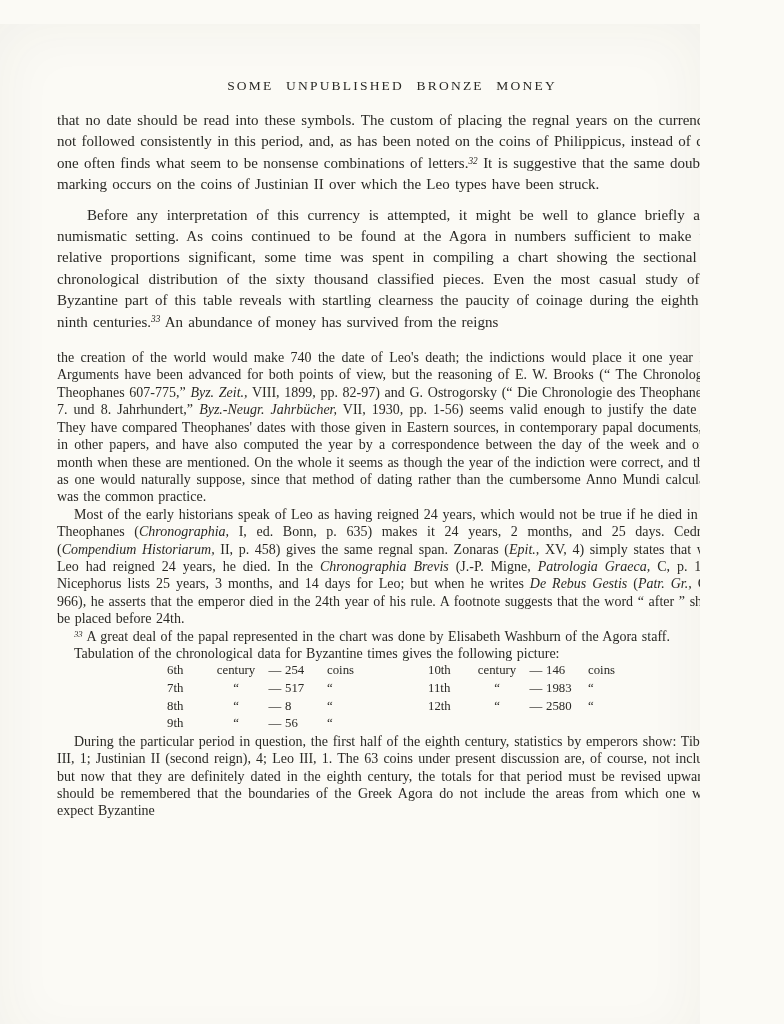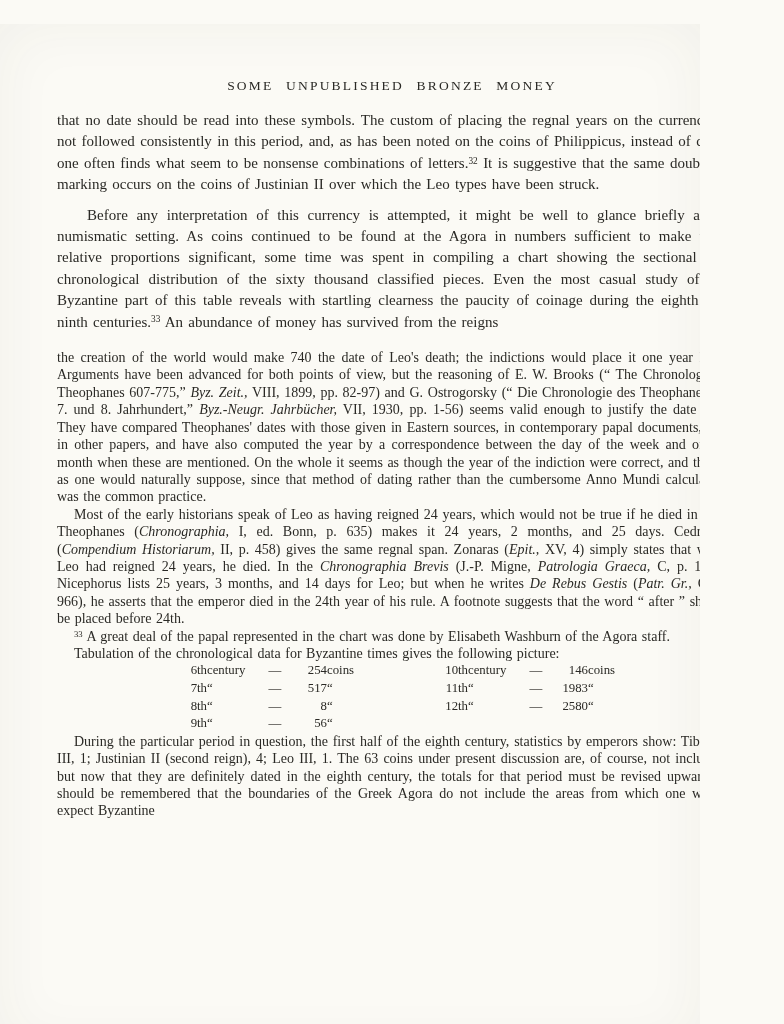--- a/index.html
+++ b/index.html
@@ -30,32 +30,32 @@
   .text-block { margin-top:14px; }
   p { margin:0; padding:0; }
 
   .body-para { font-size:15px; line-height:21.4px; text-align:justify; word-spacing:1.5px; }
   .body-para.indent { text-indent:30px; margin-top:9px; }
 
   .footnotes { margin-top:16px; }
   .fn-para { font-size:14px; line-height:17.4px; text-align:justify; word-spacing:1px; }
   .fn-para.indent { text-indent:17px; }
 
-  sup { font-size:0.62em; line-height:0; vertical-align:baseline; position:relative; top:-0.45em; }
+  sup { font-size:0.62em; line-height:0; vertical-align:baseline; position:relative; top:-0.45em;font-style:italic; }
   i { font-style:italic; }
 
   .tab-table {
     display:flex; gap:55px; padding-left:110px;
     font-size:12.8px; line-height:17.6px;
   }
   .tab-row { display:grid; grid-template-columns:40px 58px 20px 42px 46px; }
-  .c-period { text-align:right; }
-  .c-label  { }
+  .c-period { text-align:left; }
+  .c-label  { text-align:center; }
   .c-dash   { text-align:center; }
-  .c-count  { text-align:right; }
+  .c-count  { }
   .c-unit   { text-align:left; }
 
   .print-mark { position:absolute; left:358px; top:1006px; width:21px; height:13px; background:#15130f; }
 </style>
 </head>
 <body>
 
 <div class="page">
   <div class="content">
 

